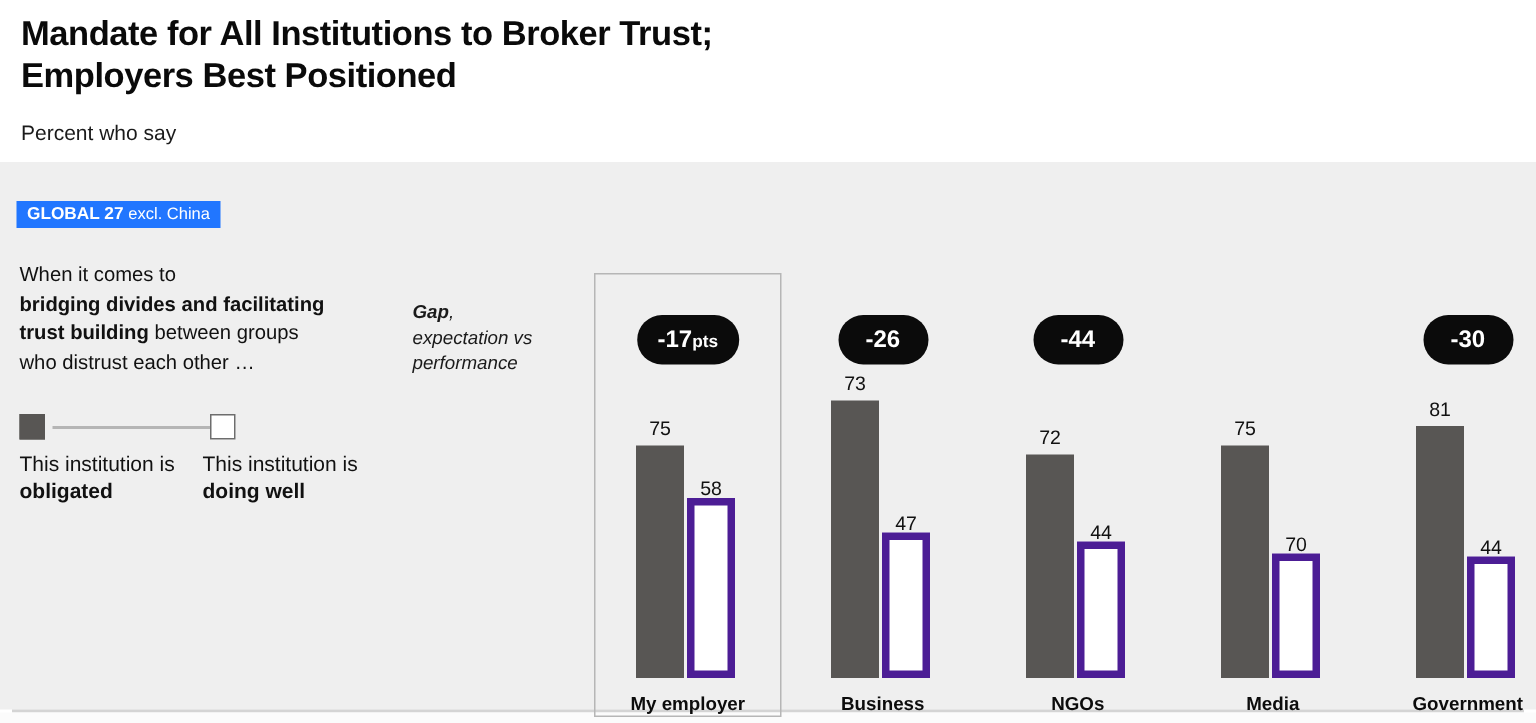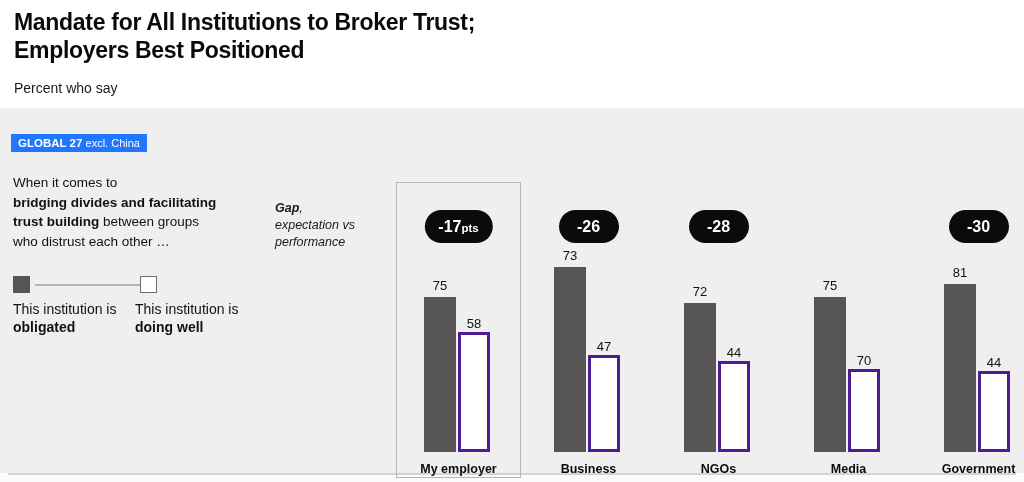--- a/index.html
+++ b/index.html
@@ -215,21 +215,21 @@
     width: 32px;
     box-sizing: border-box;
   }
   .bar.obligated {
     left: 28px;
     background: #585654;
   }
   .bar.doingwell {
     left: 62px;
     background: #ffffff;
-    border: 3px solid #4c1d95;
+    border: 5px solid #4c1d95;
   }
   .bar-value {
     position: absolute;
     left: 50%;
     transform: translateX(-50%);
     top: -19px;
     font-size: 13px;
     color: #111111;
     white-space: nowrap;
   }
@@ -312,21 +312,21 @@
         <div class="bar obligated" style="height: 185px;">
           <span class="bar-value">73</span>
         </div>
         <div class="bar doingwell" style="height: 97.29px;">
           <span class="bar-value">47</span>
         </div>
       </div>
       <div class="group-label">Business</div>
     </div>
     <div class="group" style="left: 656px;">
-      <div class="pill"><span>-28</span></div>
+      <div class="pill"><span>-44</span></div>
       <div class="bars">
         <div class="bar obligated" style="height: 149.04px;">
           <span class="bar-value">72</span>
         </div>
         <div class="bar doingwell" style="height: 91.08px;">
           <span class="bar-value">44</span>
         </div>
       </div>
       <div class="group-label">NGOs</div>
     </div>

